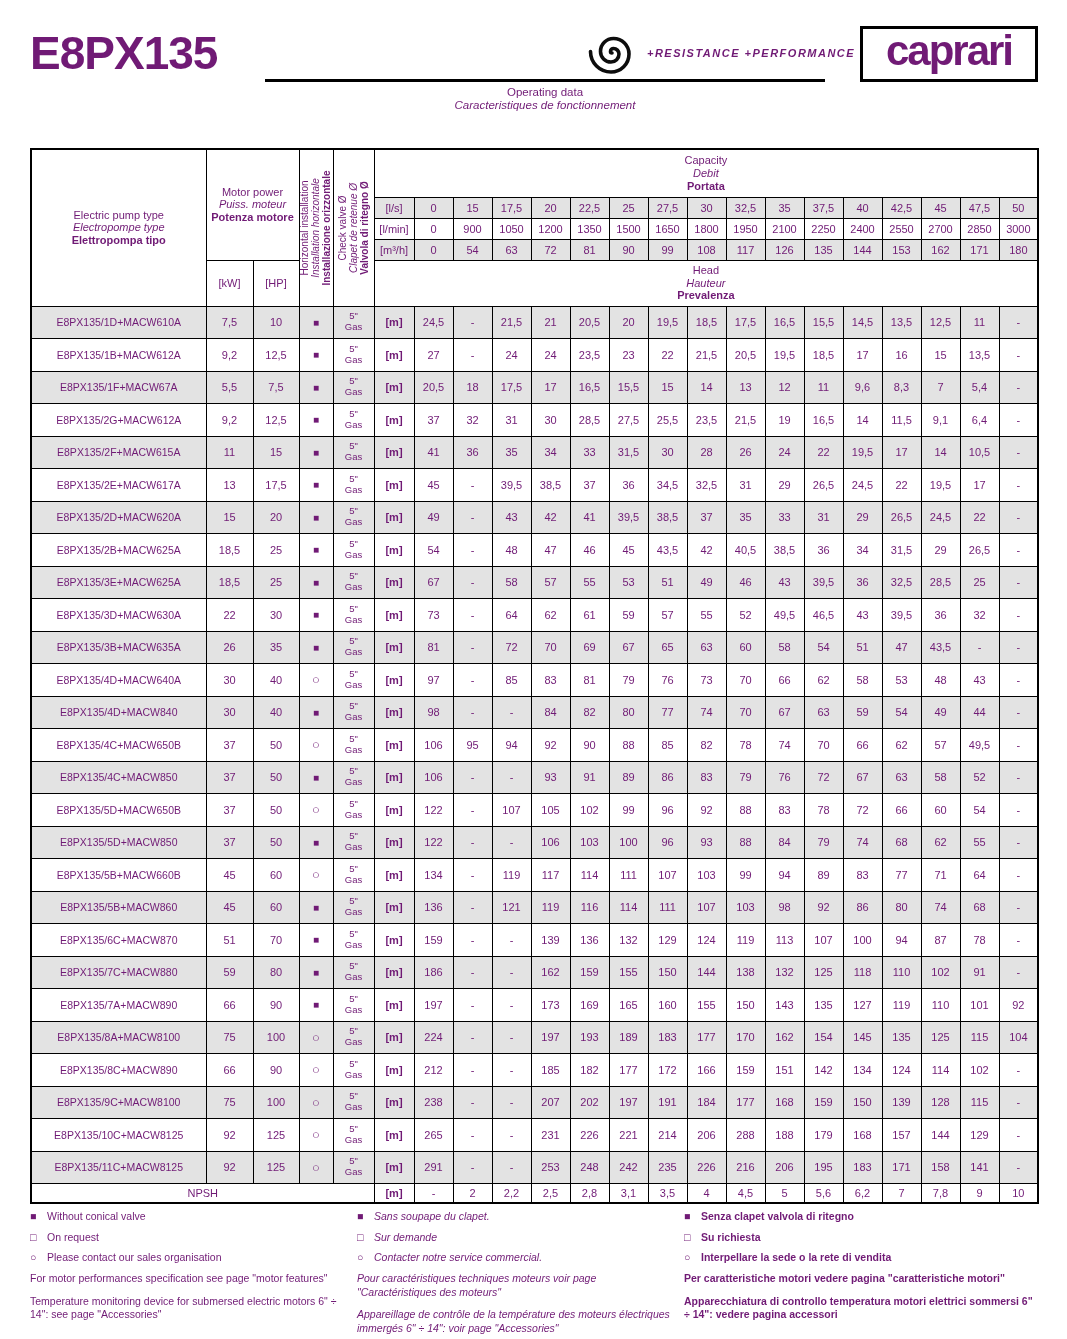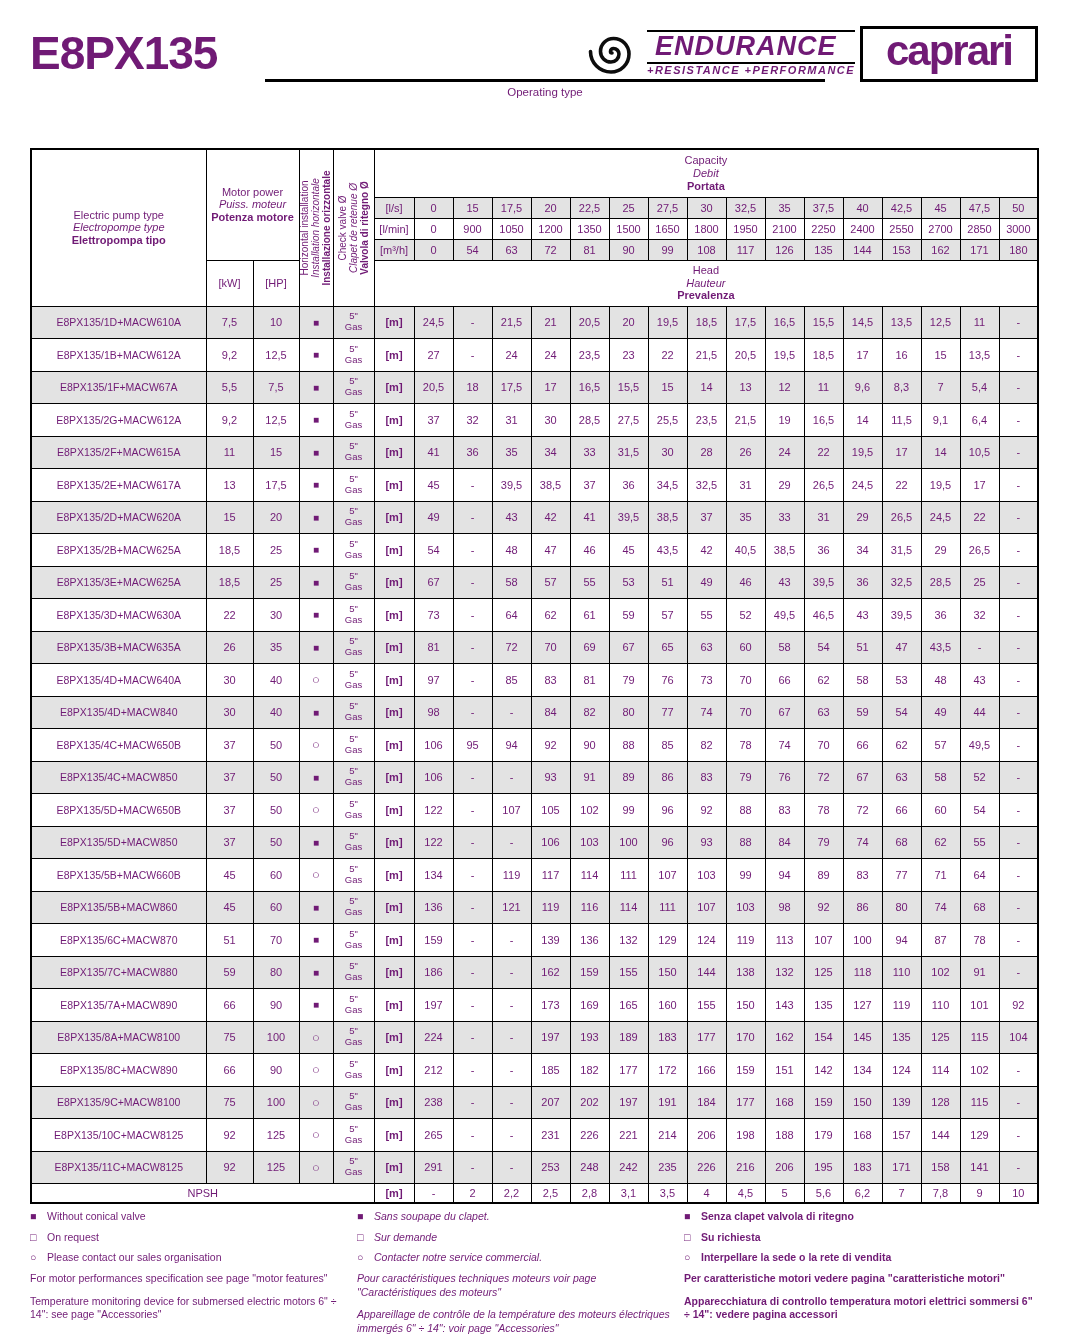--- a/index.html
+++ b/index.html
@@ -69,33 +69,33 @@
 
 <div class="page">
 
   <div class="model-title">E8PX135</div>
 
   <div class="endurance">
     <svg width="58" height="58" viewBox="0 0 58 58">
       <path d="M29 29 a1.5 1.5 0 0 1 -1.5 -1.5 a3 3 0 0 1 3 -3 a5.5 5.5 0 0 1 5.5 5.5 a8 8 0 0 1 -8 8 a10.5 10.5 0 0 1 -10.5 -10.5 a13 13 0 0 1 13 -13 a15.5 15.5 0 0 1 15.5 15.5 a18 18 0 0 1 -18 18 a20.5 20.5 0 0 1 -20.5 -20.5" fill="none" stroke="#0d0d0d" stroke-width="3.6" stroke-linecap="round"></path>
     </svg>
     <div class="end-text">
-      <div class="end-name">ENDURANCE</div>
       <div class="end-tag">+RESISTANCE +PERFORMANCE</div>
     </div>
   </div>
 
   <div class="caprari">
     <span>caprari</span>
   </div>
 
   <div class="rule"></div>
 
   <div class="subtitle">
-    <div class="en">Operating type</div>
+    <div class="en">Operating data</div>
+    <div class="fr">Caracteristiques de fonctionnement</div>
   </div>
 
   <table class="data">
     <colgroup>
       <col style="width:175px">
         <col style="width:47px">
         <col style="width:46px">
       <col style="width:34px">
         <col style="width:41px">
         <col style="width:40px">
@@ -895,21 +895,21 @@
           </td>
           <td class="unit-m">[m]</td>
           <td class="num">265</td>
           <td class="num">-</td>
           <td class="num">-</td>
           <td class="num">231</td>
           <td class="num">226</td>
           <td class="num">221</td>
           <td class="num">214</td>
           <td class="num">206</td>
-          <td class="num">198</td>
+          <td class="num">288</td>
           <td class="num">188</td>
           <td class="num">179</td>
           <td class="num">168</td>
           <td class="num">157</td>
           <td class="num">144</td>
           <td class="num">129</td>
           <td class="num">-</td>
         </tr>
         <tr class="shaded">
           <td class="type-cell">E8PX135/11C+MACW8125</td>

